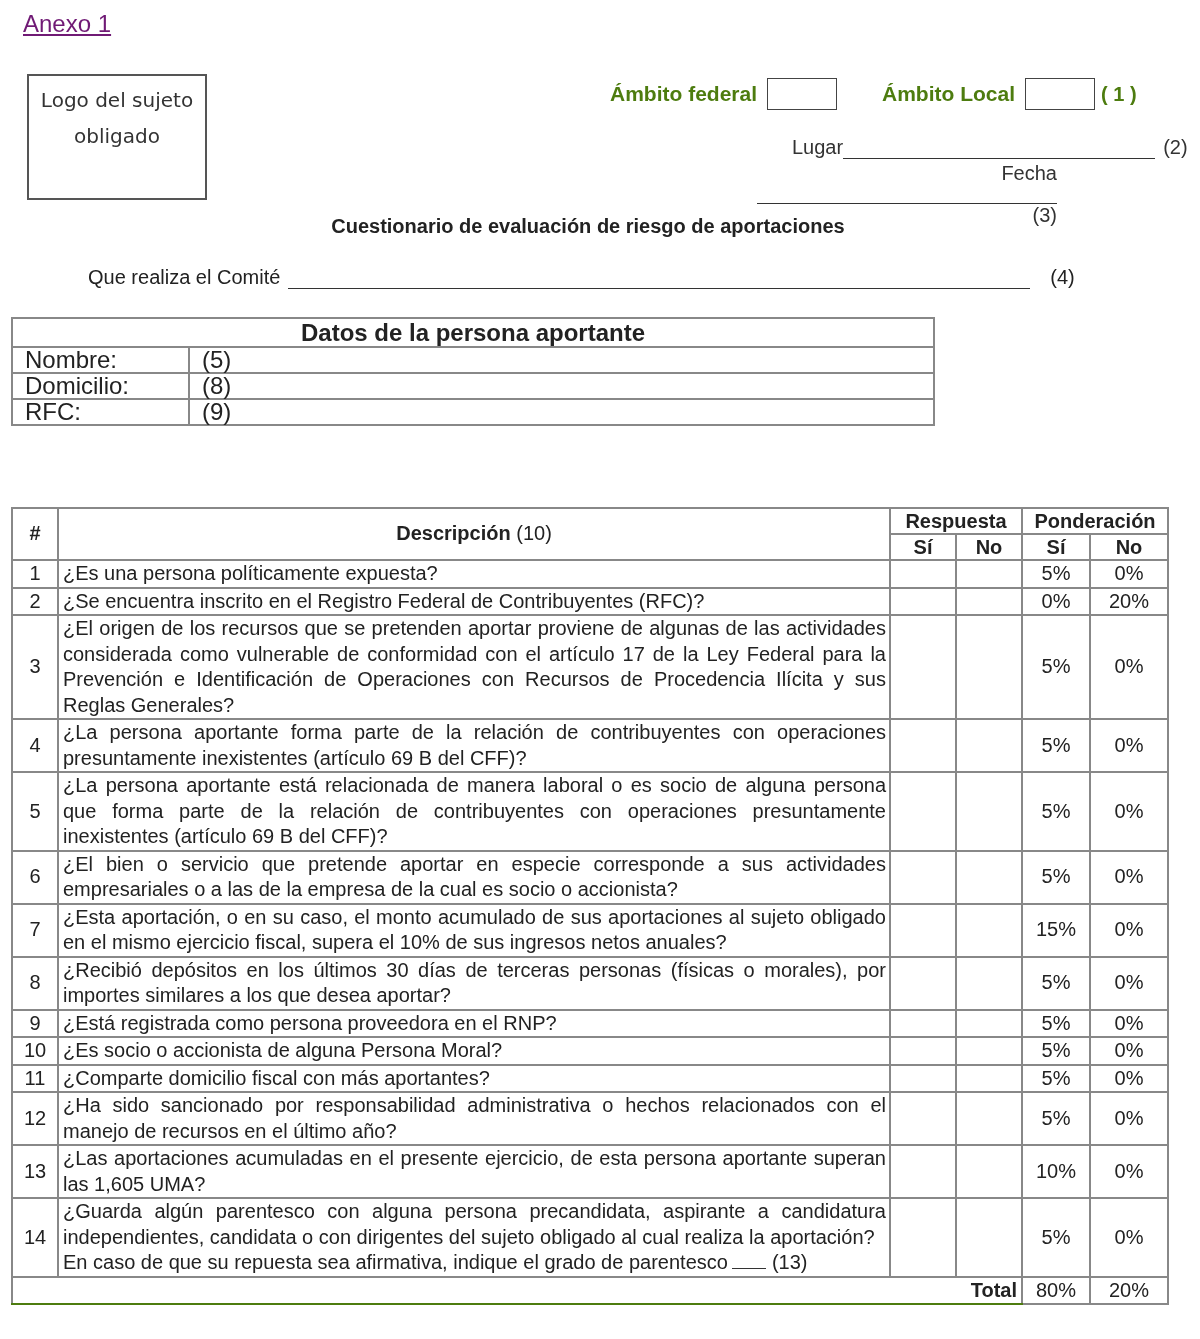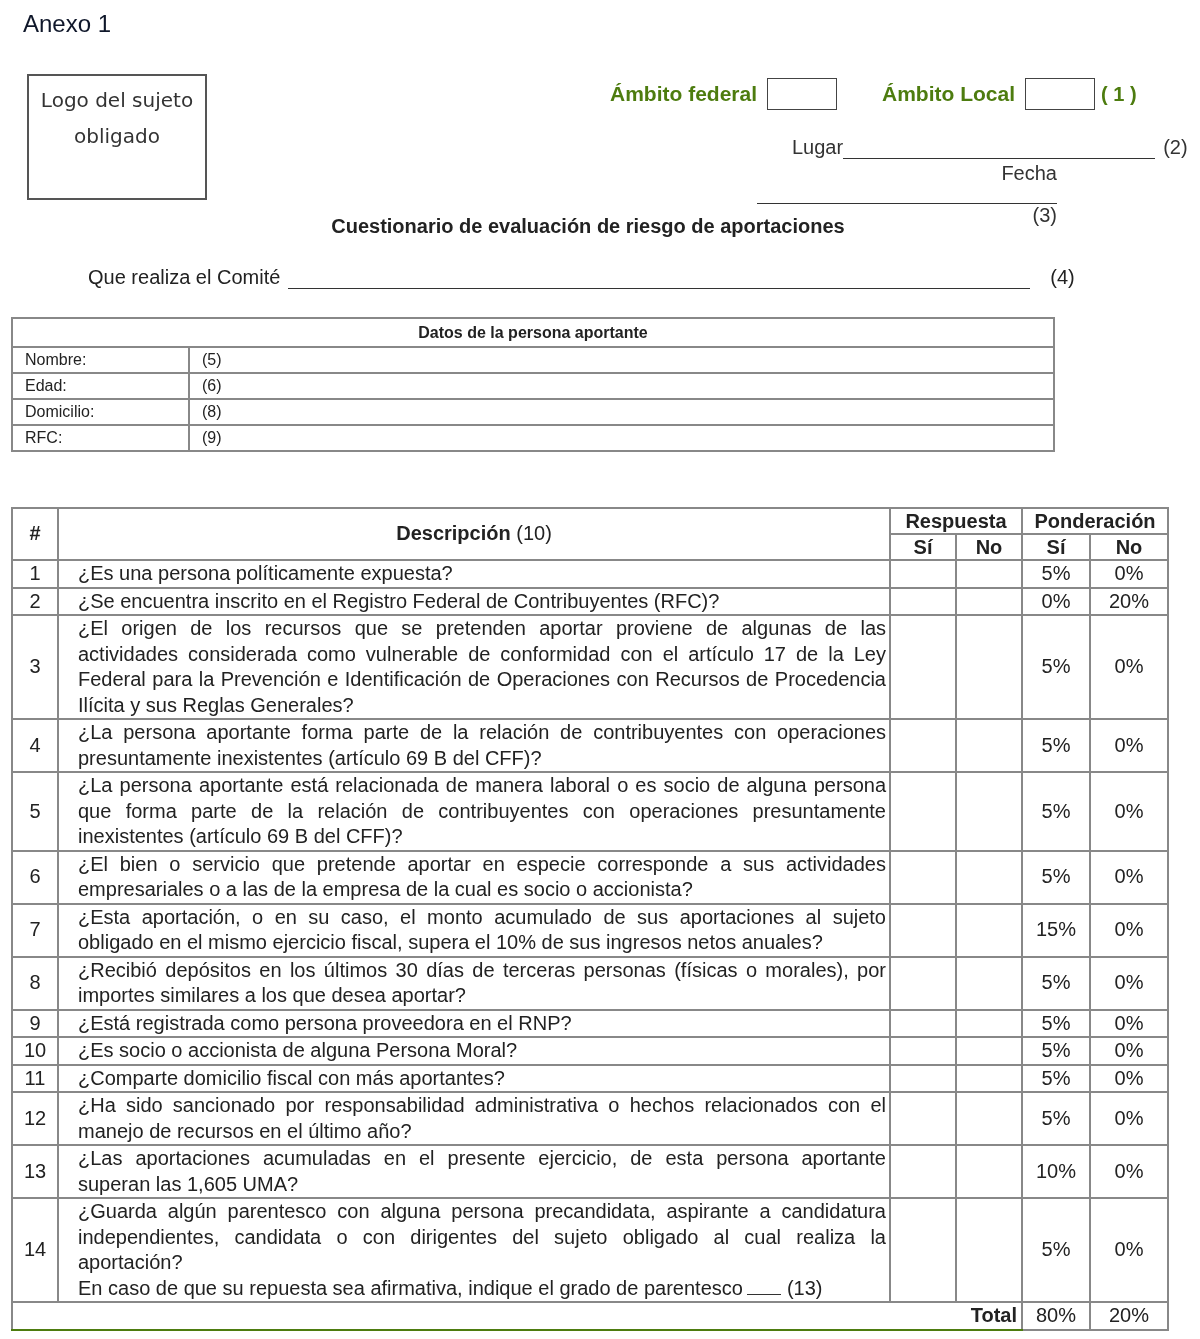--- a/index.html
+++ b/index.html
@@ -1,39 +1,39 @@
 <!DOCTYPE html>
 <html><head>
 <meta charset="utf-8">
 <style>
   html, body { margin:0; padding:0; background:#ffffff; }
   body { width:1200px; height:1339px; position:relative; overflow:hidden;
          font-family:"Liberation Sans", sans-serif; color:#222; }
   .abs { position:absolute; }
-  .annex { left:23px; top:10px; font-size:24px; color:#0f172a; }
+  .annex { left:23px; top:10px; font-size:24px; color:#701a75;text-decoration:underline; }
   .logo-box { left:27px; top:74px; width:180px; height:126px; border:2px solid #555;
               box-sizing:border-box; text-align:center; font-family:"DejaVu Sans", sans-serif;
               font-size:20px; line-height:36px; padding-top:6px; color:#333; }
   .ambito { top:78px; font-size:21px; font-weight:bold; color:#4d7c0f; display:flex; align-items:center; }
   .chk { display:inline-block; width:70px; height:32px; border:1.5px solid #444; margin-left:10px; box-sizing:border-box; }
   .ref { font-weight:bold; margin-left:6px; font-size:20px; }
   .line-field { font-size:20px; display:flex; align-items:flex-end; color:#333; }
   .uline { display:inline-block; border-bottom:1.5px solid #333; height:18px; }
   .doc-title { top:215px; left:0; width:1176px; text-align:center; font-weight:bold; font-size:20px; }
   .comite { top:266px; left:88px; font-size:20px; display:flex; align-items:flex-end; }
 
   table { border-collapse:collapse; }
-  .datos { position:absolute; left:11px; top:317px; width:1044px; font-size:16px; }
+  .datos { position:absolute; left:11px; top:317px; width:924px; font-size:24px; }
   .datos td { border:2px solid #888; padding:0 12px; height:24px; line-height:24px; }
   .datos .hdr { text-align:center; font-weight:bold; height:27px; }
 
   .q { position:absolute; left:11px; top:507px; width:1156px; font-size:20px; table-layout:fixed; }
   .q td { border:2px solid #888; padding:0 3px; line-height:25.5px; vertical-align:middle; }
   .q .num { text-align:center; }
-  .q .desc { text-align:justify; padding-left:19px; }
+  .q .desc { text-align:justify; padding-left:4px; }
   .q .pct { text-align:center; }
   .q .h { font-weight:bold; text-align:center; }
   .q .tot { text-align:right; font-weight:bold; border:none; }
 </style>
 </head>
 <body>
 
 <div class="abs annex">Anexo 1</div>
 
 <div class="abs logo-box">Logo del sujeto obligado</div>
@@ -68,24 +68,20 @@
 </div>
 
 <table class="datos">
   <tbody>
       <tr>
     <td class="hdr" colspan="2">Datos de la persona aportante</td>
   </tr>
   <tr>
     <td style="width:151px;">Nombre:</td>
     <td>(5)</td>
-  </tr>
-  <tr>
-    <td>Edad:</td>
-    <td>(6)</td>
   </tr>
   <tr>
     <td>Domicilio:</td>
     <td>(8)</td>
   </tr>
   <tr>
     <td>RFC:</td>
     <td>(9)</td>
   </tr>
 </tbody>

